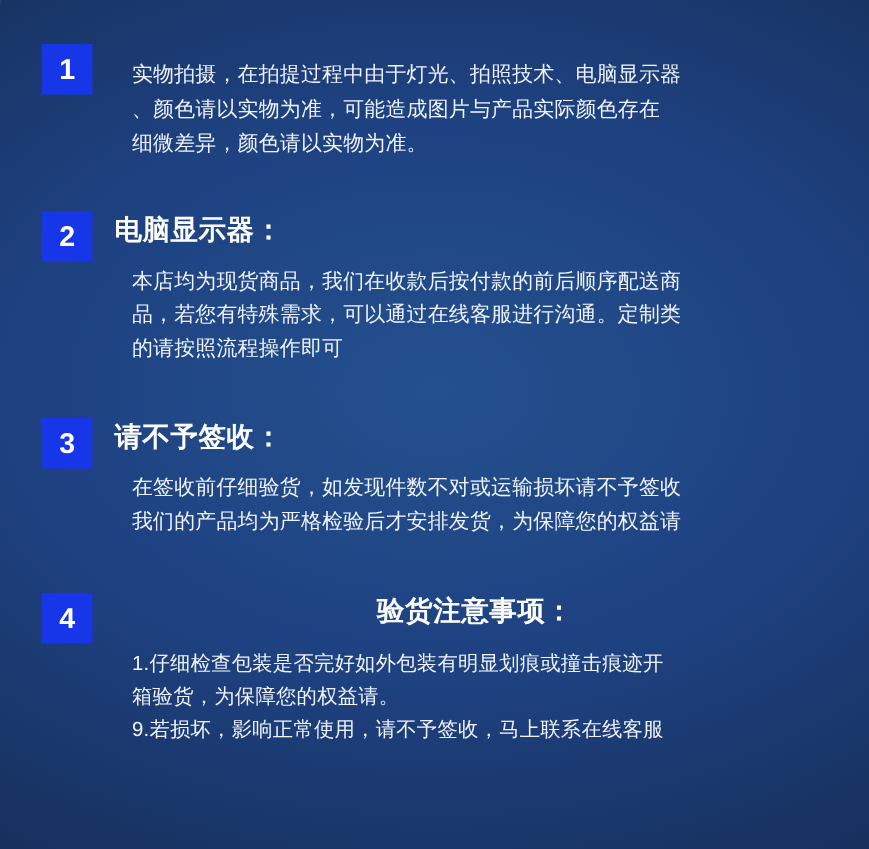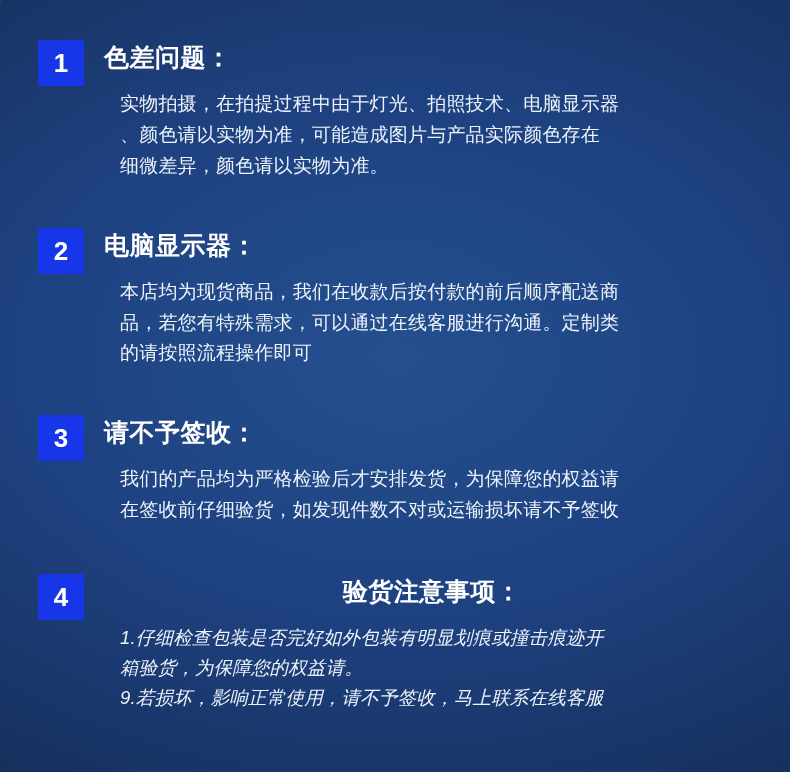--- a/index.html
+++ b/index.html
@@ -77,32 +77,31 @@
     margin: 16px;
   }
   .block-text .line {
     display: block;
   }
   .b1 { margin-top: 10px; }
   .b2 { margin-top: 28px; }
   .b3 { margin-top: 28px; }
   .b4 { margin-top: 30px; }
   .b4 .block-title { margin-bottom: 14px; text-align: center; }
-  .b4 .block-text { font-size: 18.5px; line-height: 1.62; font-style: italic; }
+  .b4 .block-text { font-size: 18.5px; line-height: 1.62; }
 </style>
 </head>
 <body>
 
 <div class="page">
   <div class="content">
 
     <div class="block b1">
       <div class="num-badge">1</div>
       <div class="block-body">
-        <div class="block-title">色差问题：</div>
         <div class="block-text">
           <span class="line">实物拍摄，在拍提过程中由于灯光、拍照技术、电脑显示器</span>
           <span class="line">、颜色请以实物为准，可能造成图片与产品实际颜色存在</span>
           <span class="line">细微差异，颜色请以实物为准。</span>
         </div>
       </div>
     </div>
 
     <div class="block b2">
       <div class="num-badge">2</div>
@@ -114,22 +113,22 @@
           <span class="line">的请按照流程操作即可</span>
         </div>
       </div>
     </div>
 
     <div class="block b3">
       <div class="num-badge">3</div>
       <div class="block-body">
         <div class="block-title">请不予签收：</div>
         <div class="block-text">
+          <span class="line">在签收前仔细验货，如发现件数不对或运输损坏请不予签收</span>
           <span class="line">我们的产品均为严格检验后才安排发货，为保障您的权益请</span>
-          <span class="line">在签收前仔细验货，如发现件数不对或运输损坏请不予签收</span>
         </div>
       </div>
     </div>
 
     <div class="block b4">
       <div class="num-badge">4</div>
       <div class="block-body">
         <div class="block-title">验货注意事项：</div>
         <div class="block-text">
           <span class="line">1.仔细检查包装是否完好如外包装有明显划痕或撞击痕迹开</span>

